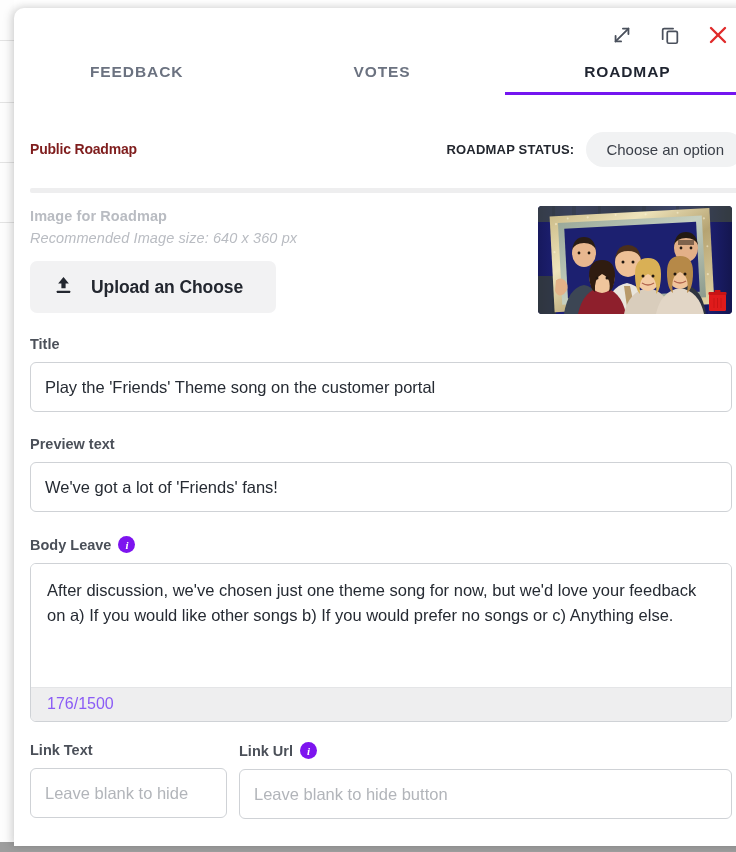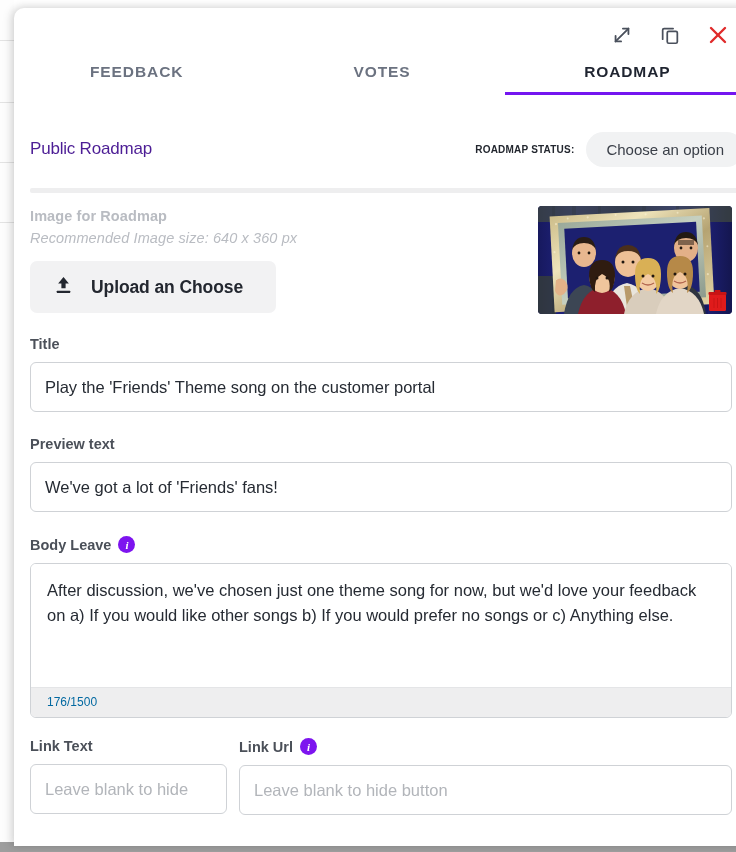--- a/index.html
+++ b/index.html
@@ -78,29 +78,29 @@
   }
 
   
   .title-row {
     position: absolute; left: 0; right: 0; top: 110px;
     height: 62px;
     display: flex; align-items: center;
     padding-left: 16px; padding-right: 6px;
   }
   .page-title {
-    font-size: 17px; font-weight: 400; color: #4c1d95;
+    font-size: 14px; font-weight: 700; color: #7f1d1d;
     letter-spacing: -0.2px;
   }
   .status-wrap {
     margin-left: auto;
     display: flex; align-items: center; gap: 12px;
   }
   .status-label {
-    font-size: 10px; font-weight: 700; color: #23272f;
+    font-size: 13px; font-weight: 700; color: #23272f;
     letter-spacing: 0.2px;
   }
   .status-pill {
     background: #f1f2f3;
     border-radius: 20px;
     padding: 9px 20px;
     font-size: 15px;
     color: #3a3f48;
     cursor: pointer;
     white-space: nowrap;
@@ -180,21 +180,21 @@
     width: 100%; height: 119px;
     border: 0; resize: none; outline: none;
     font-size: 16.5px; line-height: 25px; color: #262b33;
     padding: 14px 16px 0 16px;
     font-family: "Liberation Sans", sans-serif;
     background: #fff;
   }
   .char-count {
     background: #eeeeef;
     border-top: 1px solid #e4e5e7;
-    font-size: 12px; color: #0369a1;
+    font-size: 16px; color: #8b5cf6;
     padding: 7px 16px 8px 16px;
   }
 
   .link-row { display: flex; gap: 12px; padding: 0 18px 0 16px; }
   .link-col-text { width: 197px; flex: 0 0 auto; }
   .link-col-url { flex: 1; }
   .sp-20 { height: 20px; }
   .sp-24 { height: 24px; }
 </style>
 </head>

